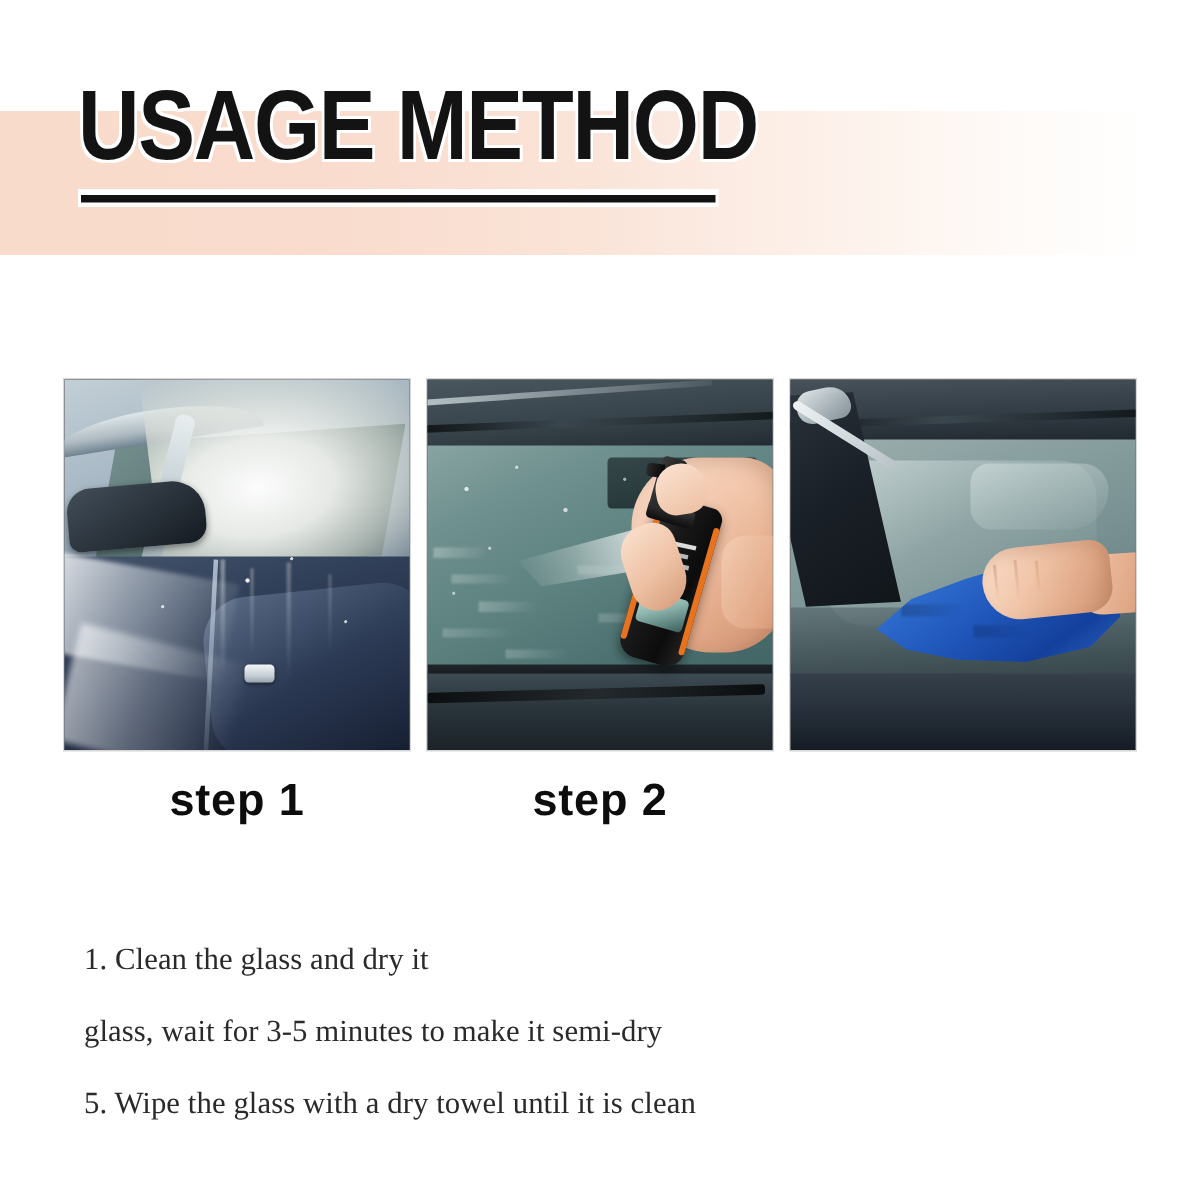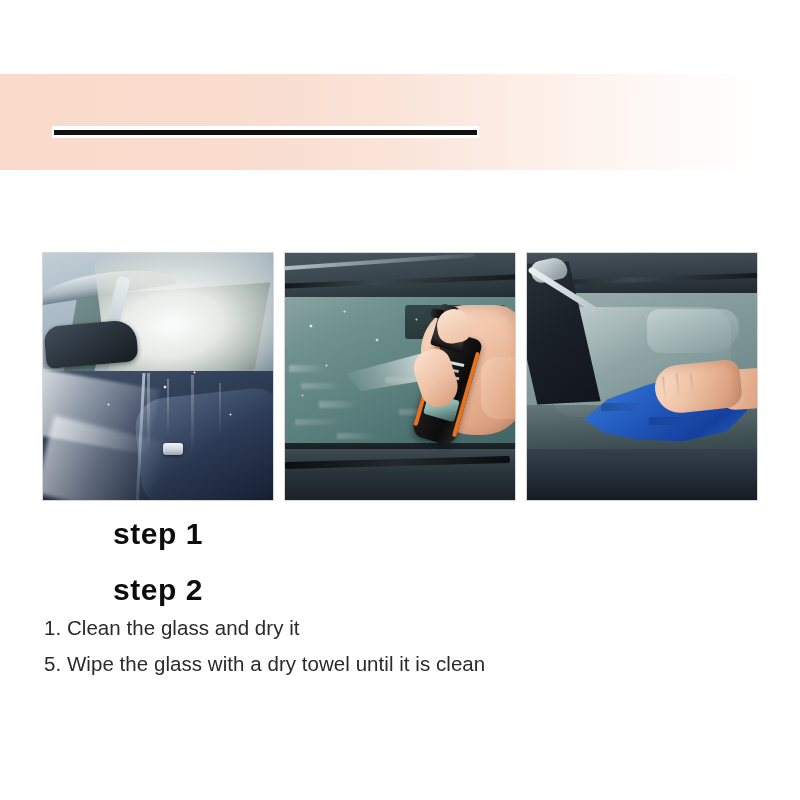--- a/index.html
+++ b/index.html
@@ -427,21 +427,20 @@
 
   
   .step-labels {
     position: absolute;
     left: 43px;
     top: 512px;
     width: 714px;
     height: 48px;
     display: flex;
     gap: 12px;
-    flex-direction: column;
   }
   .step-label {
     width: 230px;
     text-align: center;
     font-family: "Liberation Sans Narrow", "Liberation Sans", sans-serif;
     font-weight: 700;
     font-size: 30px;
     line-height: 44px;
     color: #0d0d0d;
     letter-spacing: 0.5px;
@@ -449,33 +448,36 @@
   .step-label .num { margin-left: 9px; }
 
   
   .instructions {
     position: absolute;
     left: 44px;
     top: 610px;
     width: 716px;
   }
   .instructions p {
-    margin: 0;
-    font-family: Liberation Sans, sans-serif;
+    margin: 12px;
+    font-family: Liberation Serif, serif;
     font-size: 20.5px;
     line-height: 36px;
     color: #2a2a2a;
     letter-spacing: 0.05px;
   }
 </style>
 </head>
 <body>
 
 <div class="header">
   <div class="peach-band"></div>
+  <div class="title-wrap">
+    <div class="title">USAGE METHOD</div>
+  </div>
   <div class="title-rule"></div>
 </div>
 
 <div class="steps-strip">
 
   <div class="step-card">
     <div class="photo">
       <div class="p1-sky"></div>
       <div class="p1-glass"></div>
       <div class="p1-roof"></div>
@@ -548,14 +550,15 @@
   <div class="step-label">
     <span>step</span><span class="num">1</span>
   </div>
   <div class="step-label">
     <span>step</span><span class="num">2</span>
   </div>
 </div>
 
 <div class="instructions">
   <p>1. Clean the glass and dry it</p>
+  <p>glass, wait for 3-5 minutes to make it semi-dry</p>
   <p>5. Wipe the glass with a dry towel until it is clean</p>
 </div>
 
 </body></html>

